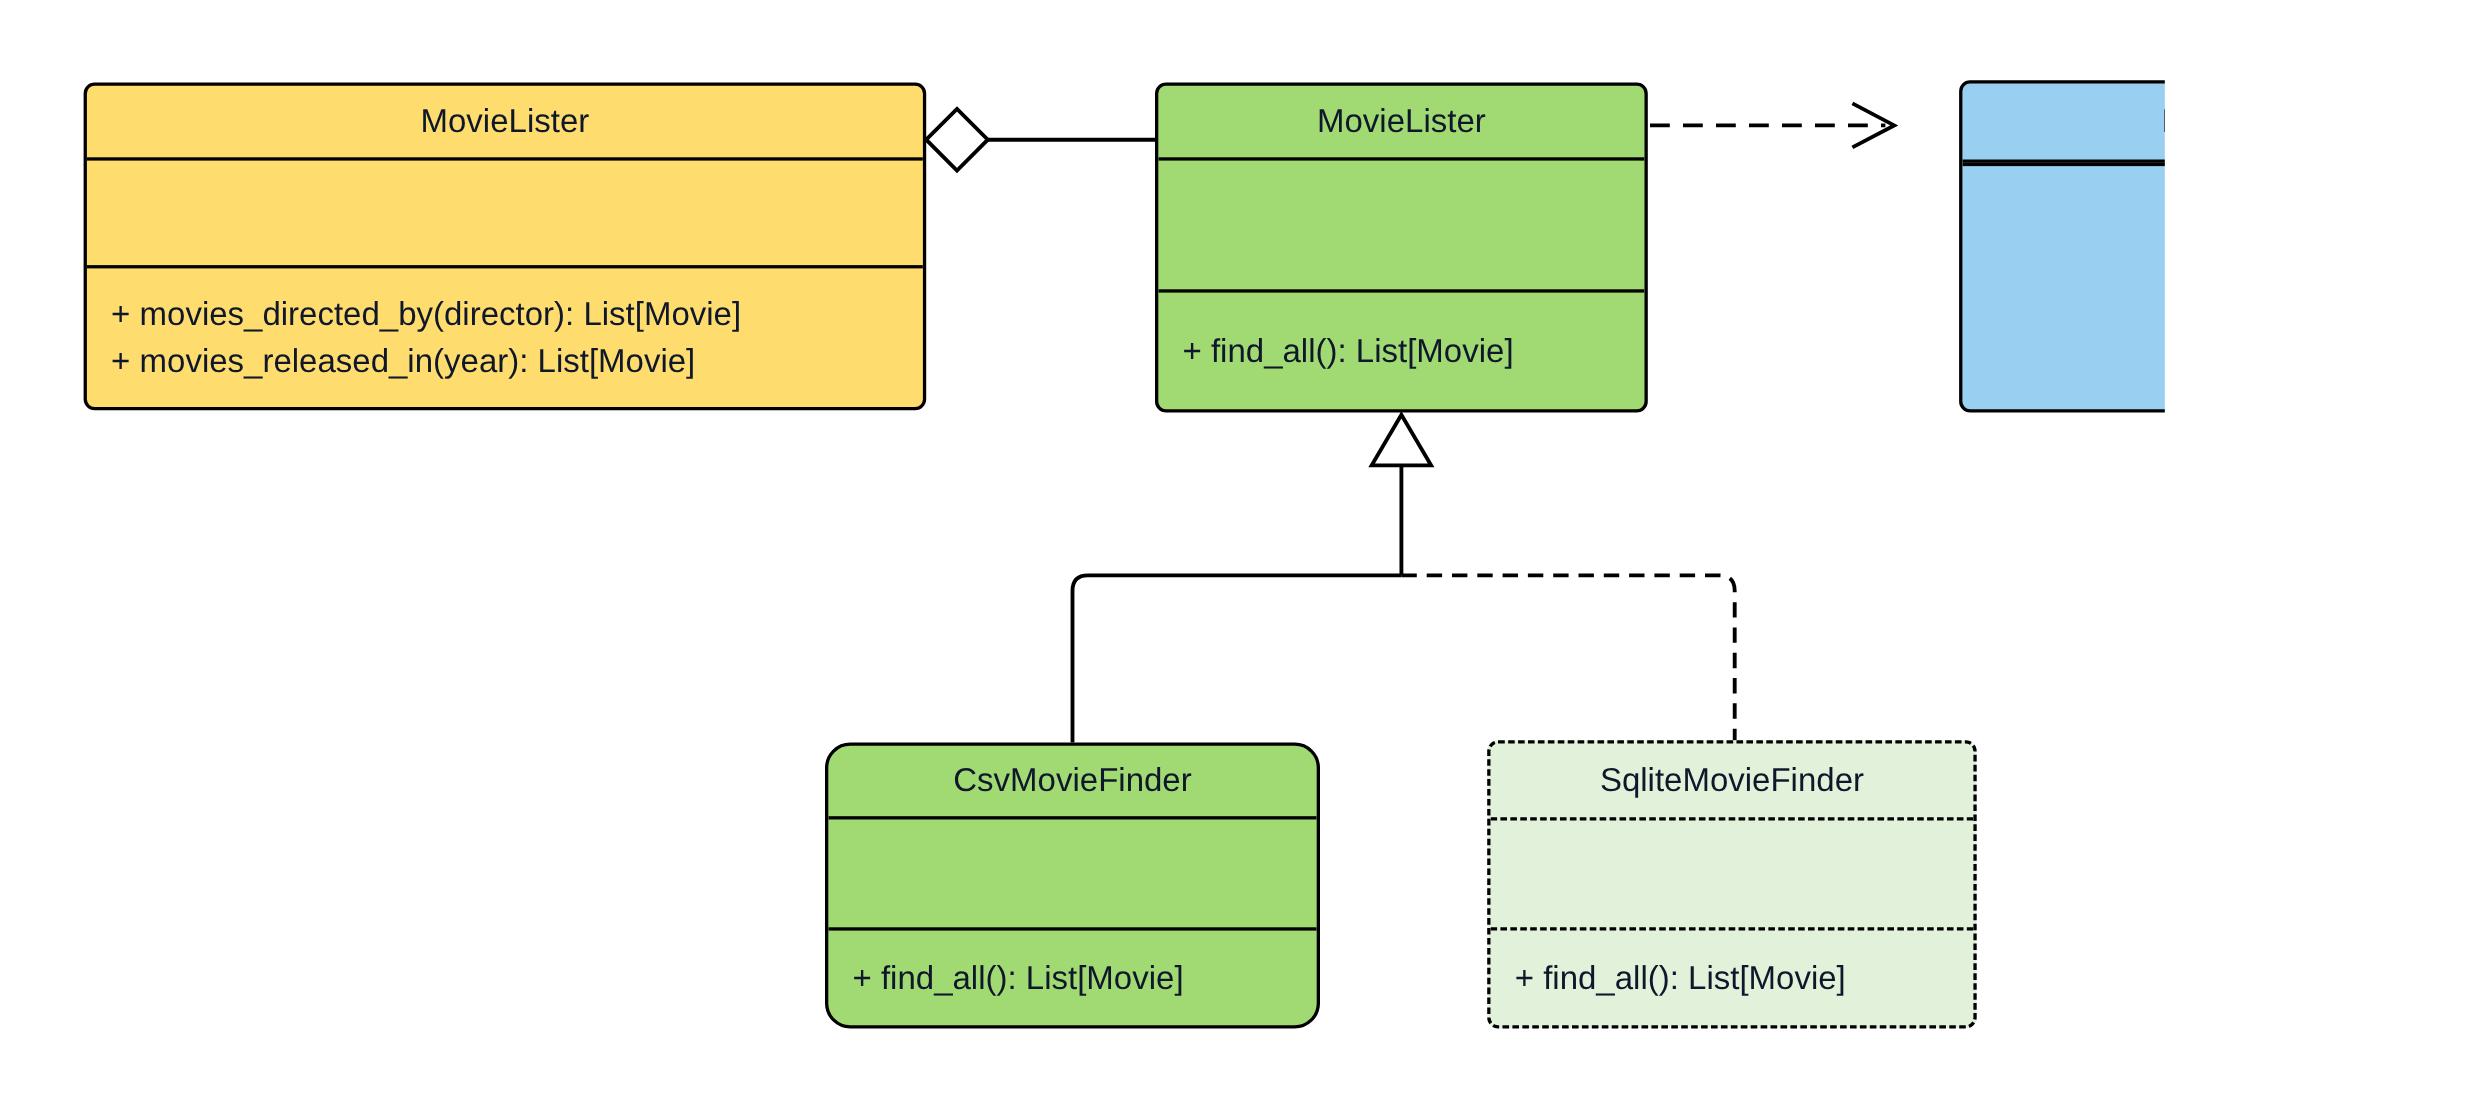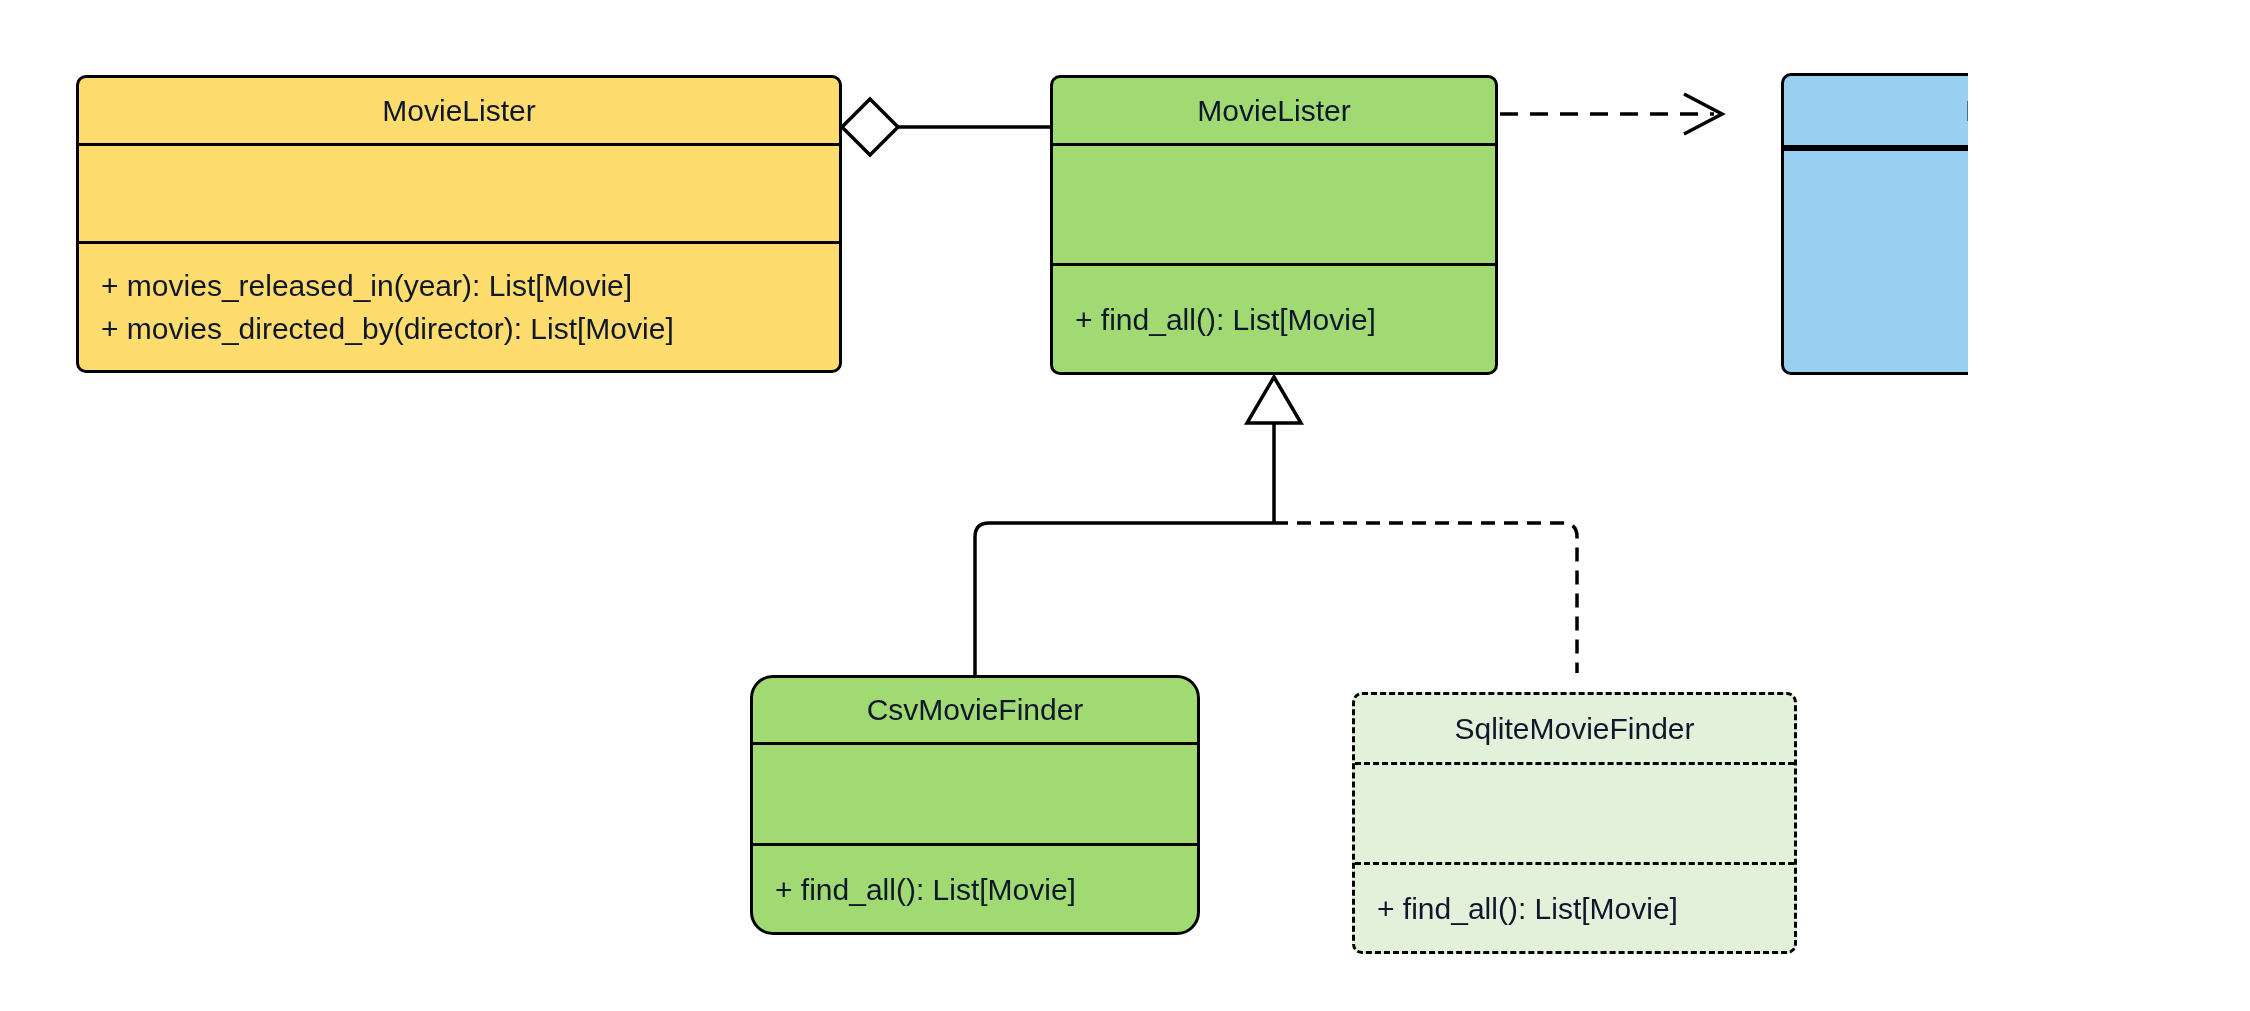--- a/index.html
+++ b/index.html
@@ -4,21 +4,21 @@
 <style>
   html,body{margin:0;padding:0;background:#ffffff;}
   #canvas{
     position:relative;width:1968px;height:1011px;background:#ffffff;overflow:hidden;
     font-family:Liberation Sans, sans-serif;color:#0f172a;
   }
   .uml-class{
     position:absolute;box-sizing:border-box;display:flex;flex-direction:column;
     border:3px solid #000;border-radius:10px;overflow:hidden;
   }
-  .uml-class.dashed{border-style:dashed;margin-top:19px;}
+  .uml-class.dashed{border-style:dashed;}
   .uml-title{
     box-sizing:border-box;display:flex;align-items:center;justify-content:center;
     font-size:30px;line-height:30px;border-bottom:3px solid #000;flex:0 0 auto;
   }
   .dashed .uml-title{border-bottom-style:dashed;}
   .uml-attrs,.uml-methods{
     box-sizing:border-box;display:flex;flex-direction:column;justify-content:center;
     align-items:flex-start;padding-left:22px;padding-right:8px;flex:0 0 auto;
   }
   .uml-methods{border-top:3px solid #000;}
@@ -45,22 +45,22 @@
     
     <path d="M1274 523 L989 523 Q975 523 975 537 L975 675" fill="none" stroke-width="3.5"></path>
     
     <path d="M1274 523 L1563 523 Q1577 523 1577 537 L1577 673" fill="none" stroke-width="3.5" stroke-dasharray="14 9"></path>
   </svg>
 
   <div class="uml-class" style="left: 76px; top: 75px; width: 766px; height: 298px; background-color: rgb(255, 220, 110);">
     <div class="uml-title" style="height:68px;">MovieLister</div>
     <div class="uml-attrs" style="height:95px;"></div>
     <div class="uml-methods" style="flex:1 1 auto;">
+      <div class="member">+ movies_directed_by(director): List[Movie]</div>
       <div class="member">+ movies_released_in(year): List[Movie]</div>
-      <div class="member">+ movies_directed_by(director): List[Movie]</div>
     </div>
   </div>
 
   <div class="uml-class" style="left: 1050px; top: 75px; width: 448px; height: 300px; background-color: rgb(161, 217, 115);">
     <div class="uml-title" style="height:68px;">MovieLister</div>
     <div class="uml-attrs" style="height:117px;"></div>
     <div class="uml-methods" style="flex:1 1 auto;">
       <div class="member">+ find_all(): List[Movie]</div>
     </div>
   </div>

